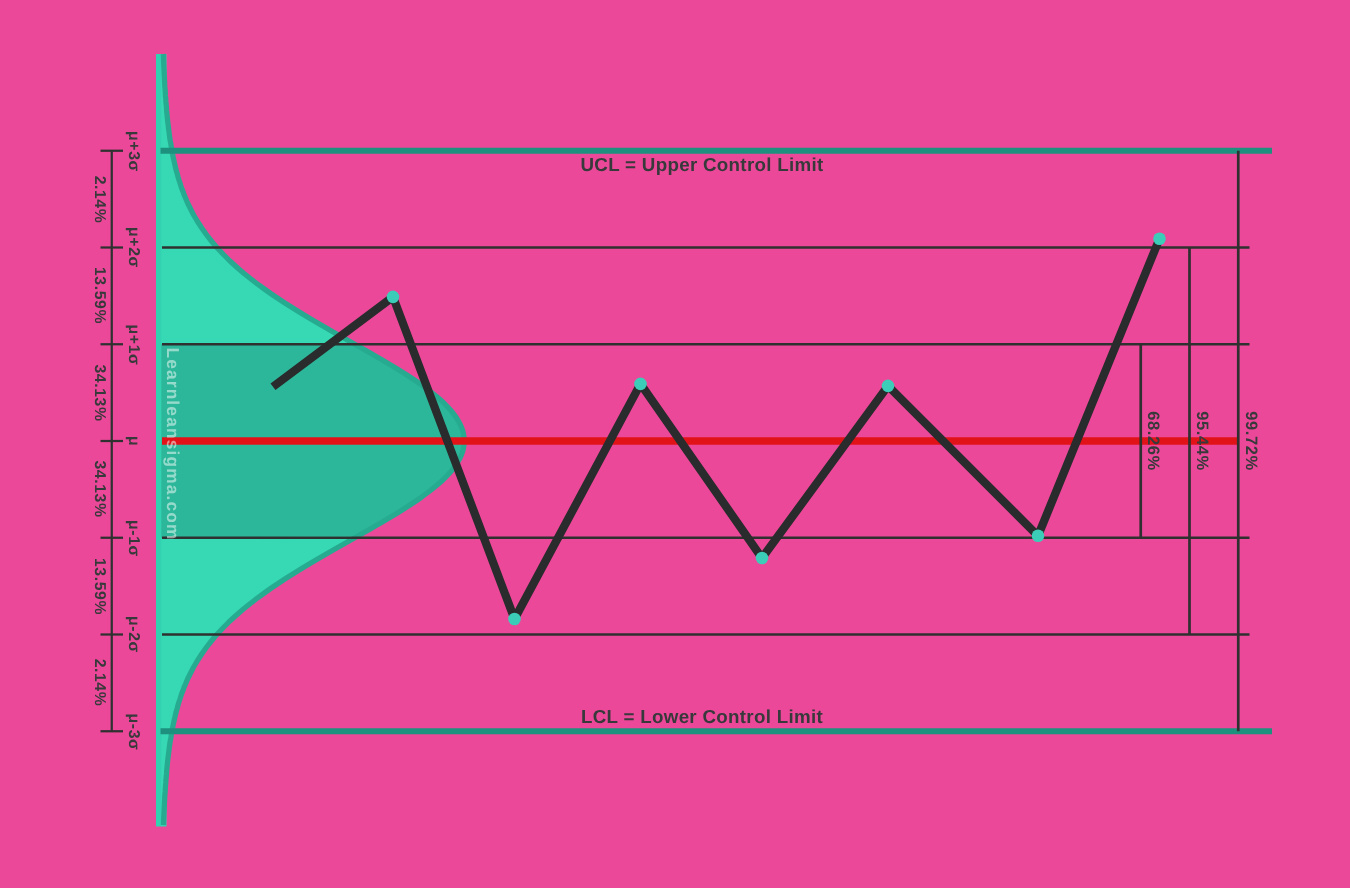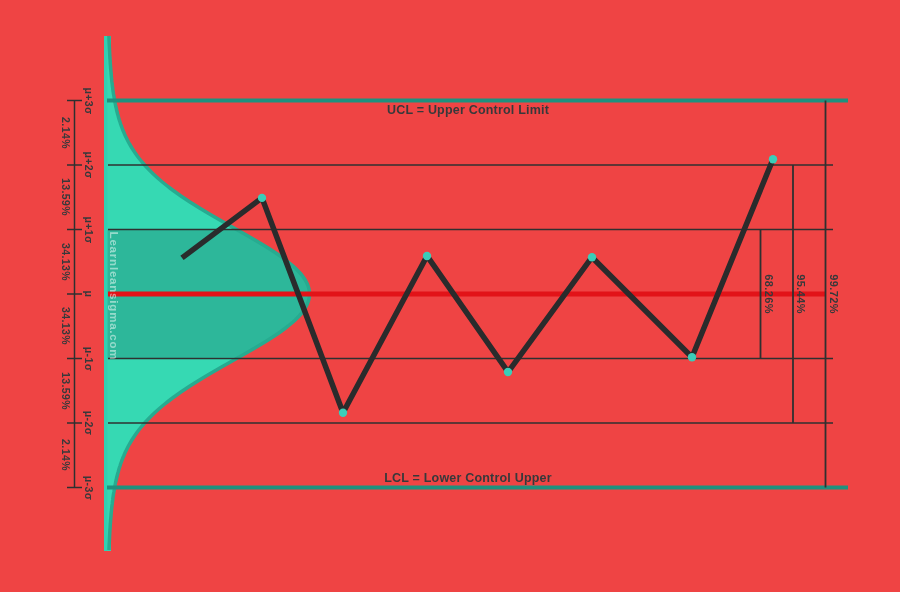--- a/index.html
+++ b/index.html
@@ -1,18 +1,18 @@
 <!DOCTYPE html>
 <html><head>
 <meta charset="utf-8">
 <style>
   html,body{margin:0;padding:0;background:#ffffff;}
   #stage{
     position:relative;width:900px;height:592px;overflow:hidden;
-    background:#ef4444;
+    background:#ec4899;
     font-family:"Liberation Sans","DejaVu Sans",sans-serif;
   }
   #chart-svg{position:absolute;left:0;top:0;}
   .lbl{
     position:absolute;color:#37393b;font-weight:bold;
     white-space:nowrap;pointer-events:none;
   }
   .vtext{
     writing-mode:vertical-rl;
     transform:translate(-50%,-50%);
@@ -77,21 +77,21 @@
         <circle cx="343" cy="412.68" r="4.2" fill="#3bcdb8"></circle>
         <circle cx="427" cy="255.945" r="4.2" fill="#3bcdb8"></circle>
         <circle cx="508" cy="372.045" r="4.2" fill="#3bcdb8"></circle>
         <circle cx="592" cy="257.235" r="4.2" fill="#3bcdb8"></circle>
         <circle cx="692" cy="357.21" r="4.2" fill="#3bcdb8"></circle>
         <circle cx="773" cy="159.19500000000002" r="4.2" fill="#3bcdb8"></circle>
       </g>
     </svg>
 
   <div class="lbl htext" style="left:468px;top:103px;">UCL = Upper Control Limit</div>
-  <div class="lbl htext" style="left:468px;top:471px;">LCL = Lower Control Upper</div>
+  <div class="lbl htext" style="left:468px;top:471px;">LCL = Lower Control Limit</div>
   <div class="watermark" style="position:absolute;left:114px;top:296px;font-weight:bold;">Learnleansigma.com</div>
 
   <div id="sigma-labels">
       <div class="lbl vtext " style="left: 89px; top: 100.5px;">μ+3σ</div>
       <div class="lbl vtext " style="left: 89px; top: 165px;">μ+2σ</div>
       <div class="lbl vtext " style="left: 89px; top: 229.5px;">μ+1σ</div>
       <div class="lbl vtext " style="left: 89px; top: 294px;">μ</div>
       <div class="lbl vtext " style="left: 89px; top: 358.5px;">μ-1σ</div>
       <div class="lbl vtext " style="left: 89px; top: 423px;">μ-2σ</div>
       <div class="lbl vtext " style="left: 89px; top: 487.5px;">μ-3σ</div>

